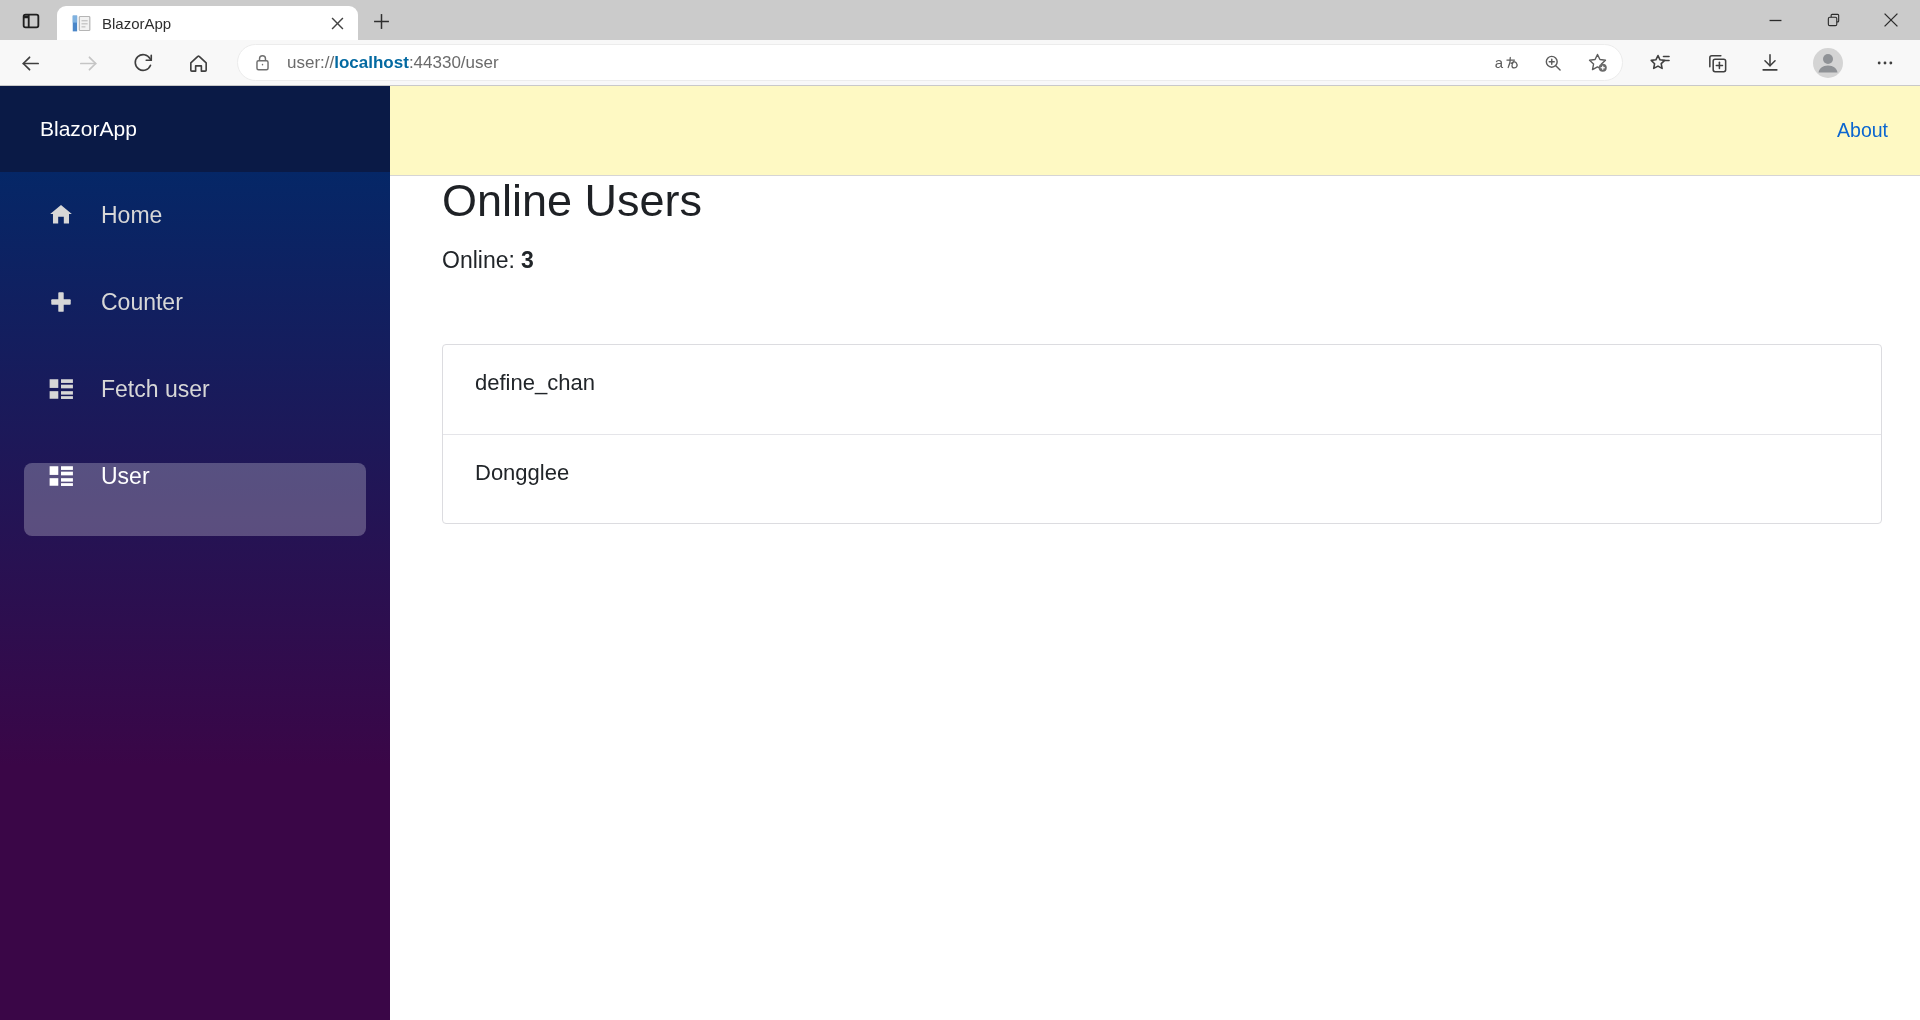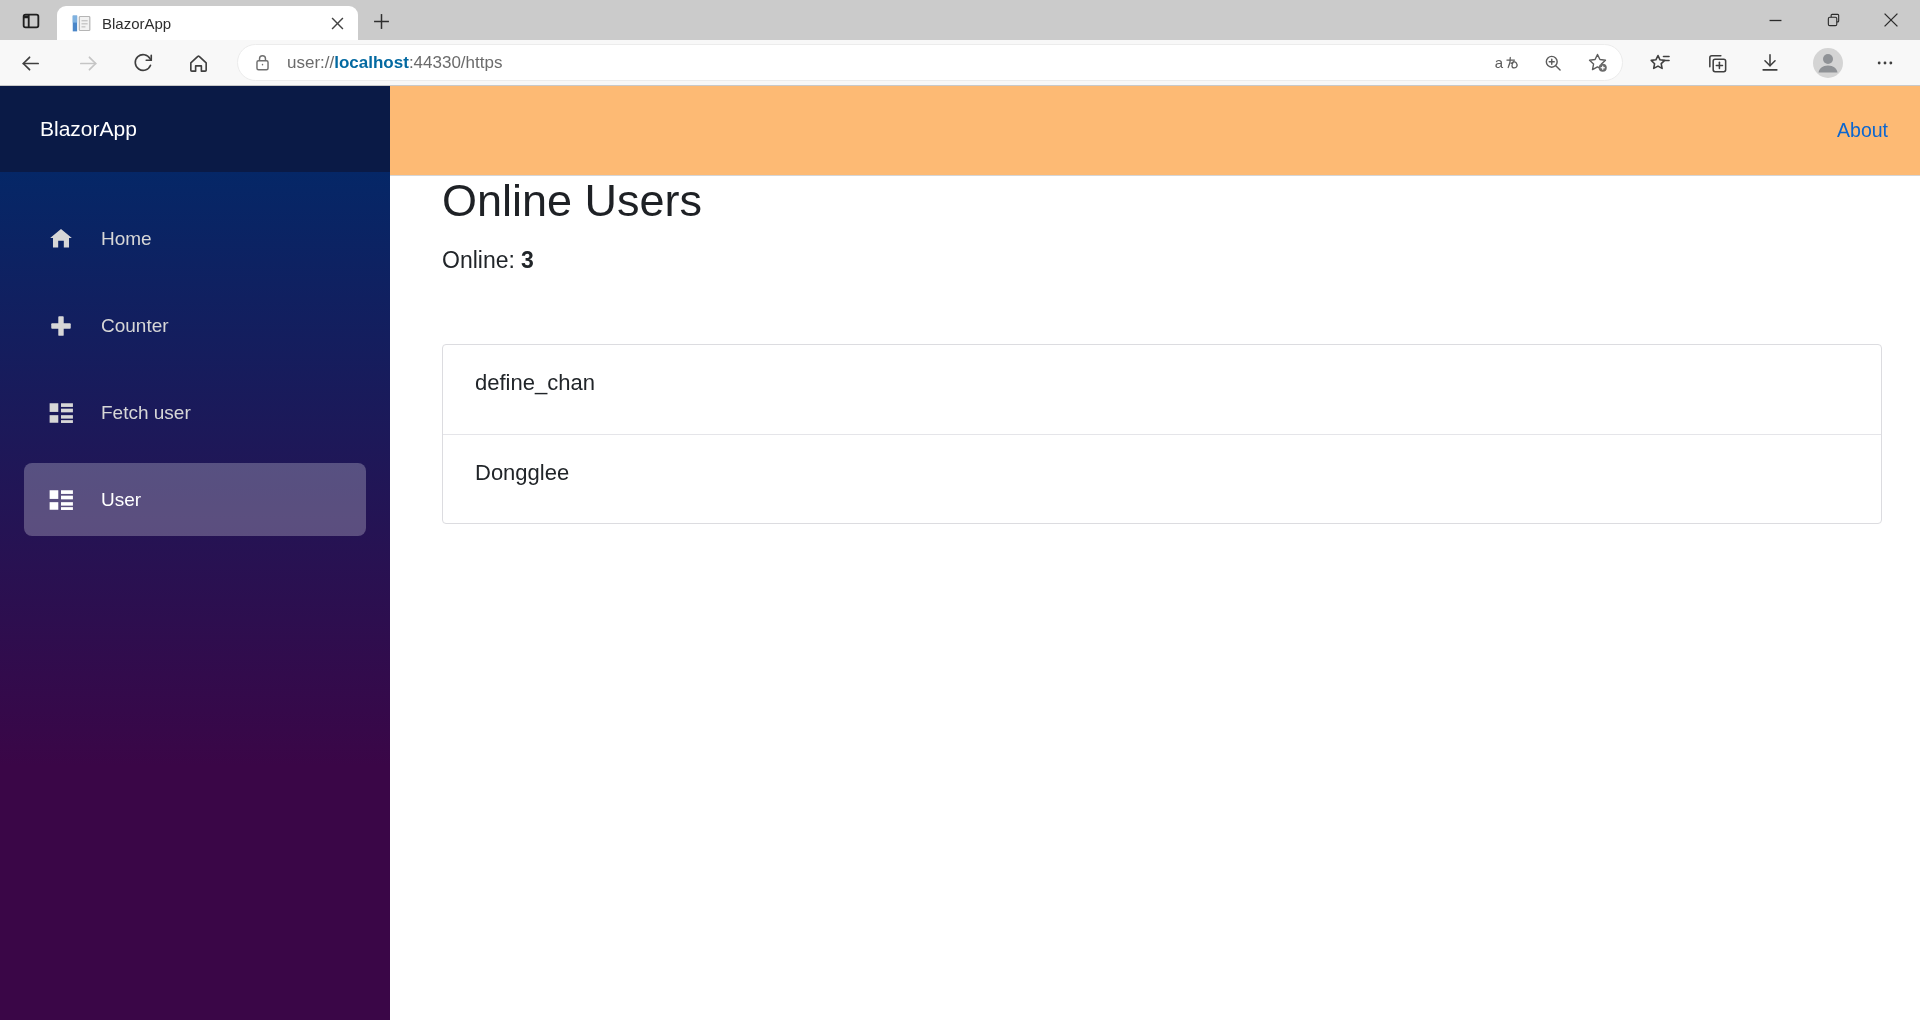--- a/index.html
+++ b/index.html
@@ -40,26 +40,26 @@
 
   
   .app { position:absolute; left:0; top:86px; right:0; bottom:0; background:#fff; }
 
   .sidebar { position:absolute; left:0; top:0; width:390px; height:100%; }
   .brand-row { height:86px; background:#0a1a46; display:flex; align-items:center; }
   .brand { margin-left:40px; font-size:21px; color:#ffffff; text-decoration:none; }
   .side-body { position:absolute; top:86px; bottom:0; left:0; right:0;
     background:linear-gradient(180deg, #052767 0%, #3a0647 70%); }
   .side-nav { padding-top:30px; display:flex; flex-direction:column; gap:14px; }
-  .nav-link { margin:0 24px; height:73px; border-radius:8px; display:flex; align-items:center;
-    padding-left:24px; color:#d7d7d7; font-size:19px; text-decoration:none; gap:27px; }
+  .nav-link { margin:0 24px; height:73px; border-radius:8px; display:flex; align-items:flex-start;
+    padding-left:24px; color:#d7d7d7; font-size:23px; text-decoration:none; gap:27px; }
   .nav-link.active { background:rgba(255,255,255,0.25); color:#ffffff; }
   .nav-ico { width:26px; height:26px; display:flex; align-items:center; justify-content:center; flex:0 0 26px; }
 
-  .top-row { position:absolute; left:390px; right:0; top:0; height:90px; background:#fdba74;
+  .top-row { position:absolute; left:390px; right:0; top:0; height:90px; background:#fef9c3;
     border-bottom:1px solid #d6d5d5; display:flex; align-items:center; justify-content:flex-end;
     padding-right:32px; }
   .about-link { color:#0b66d0; font-size:19.5px; text-decoration:none; }
 
   .content { position:absolute; left:390px; right:0; top:90px; bottom:0; background:#fff; padding:0 38px 0 52px; }
   .page-title { font-size:45px; font-weight:400; color:#1e2125; line-height:1.12; }
   .users-line { margin-top:21px; font-size:23px; color:#212529; }
   .users-count { font-weight:700; margin-left:6px; }
   .user-list { margin-top:70px; width:1440px; border:1px solid #dcdce0; border-radius:4px;
     overflow:hidden; background:#fff; list-style:none; }
@@ -187,21 +187,21 @@
     </button>
 
     <div class="addressbar">
       <span>
         <svg width="17" height="19" viewBox="0 0 20 22" fill="none" stroke="#6f6f6f" stroke-width="1.7">
             <rect x="3.5" y="9" width="13" height="10.5" rx="1.8"></rect>
             <path d="M6.5 9V6.5a3.5 3.5 0 0 1 7 0V9"></path>
             <circle cx="10" cy="13.5" r="0.9" fill="#6f6f6f" stroke="none"></circle>
           </svg>
       </span>
-      <span class="url-text"><span>user://</span><span class="url-host">localhost</span><span>:44330/https</span></span>
+      <span class="url-text"><span>user://</span><span class="url-host">localhost</span><span>:44330/user</span></span>
       <span class="bar-icons">
         <button class="bar-icon">
           <span class="translate-a">a</span>
           <svg width="15" height="15" viewBox="0 0 18 18" fill="none" stroke="#5c5c5c" stroke-width="1.5" stroke-linecap="round">
               <path d="M3.5 6h9"></path>
               <path d="M7.5 3c.4 4.5-.6 8.5-2.5 12"></path>
               <path d="M12 7.5c-3.2 3.5-3.4 8 .3 8 3.2 0 4.4-3.2 2.4-6-1.4-2-4.2-1.3-6 .6"></path>
             </svg>
         </button>
         <button class="bar-icon">

